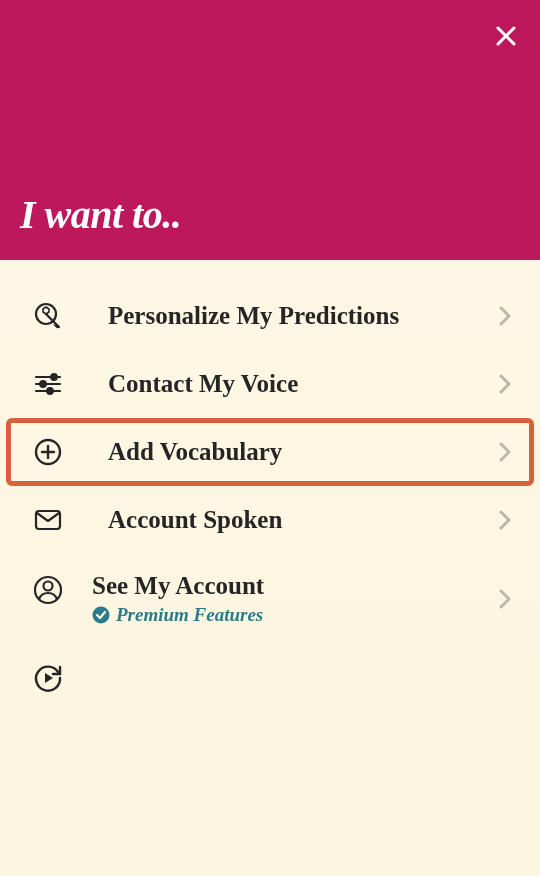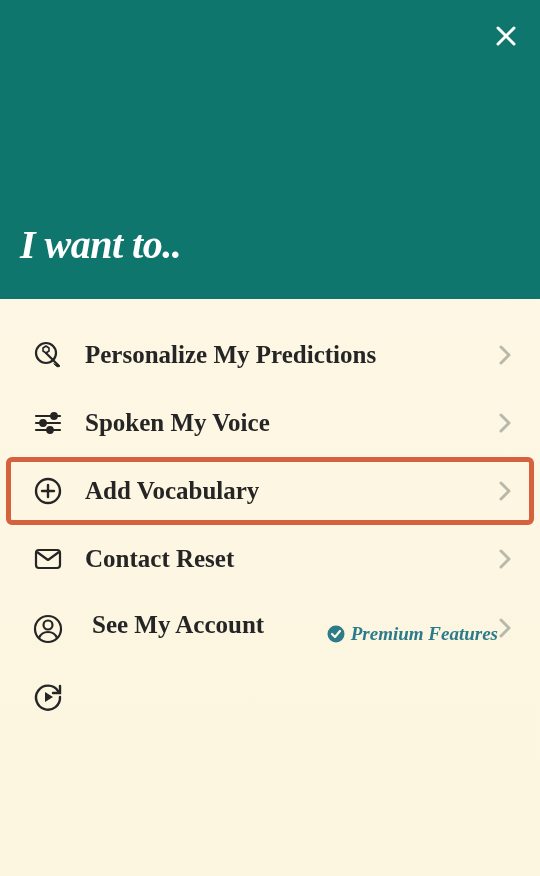--- a/index.html
+++ b/index.html
@@ -8,24 +8,24 @@
       box-sizing: border-box;
     }
     body {
       width: 540px;
       height: 876px;
       overflow: hidden;
       font-family: Georgia, 'Times New Roman', serif;
       background: linear-gradient(180deg, #fdf8e7 0%, #fcf5df 100%);
     }
     .header {
-      background: #0f766e;
-      height: 299px;
+      background: #be185d;
+      height: 260px;
       position: relative;
-      padding: 9px 20px;
+      padding: 0 20px;
       display: flex;
       align-items: flex-end;
     }
     .close-btn {
       position: absolute;
       top: 24px;
       right: 22px;
       cursor: pointer;
       color: #ffffff;
       display: flex;
@@ -61,45 +61,44 @@
       width: 32px;
       height: 32px;
       display: flex;
       align-items: center;
       justify-content: center;
       flex-shrink: 0;
       color: #252525;
     }
     .menu-label {
       flex: 1;
-      margin-left: 21px;
+      margin-left: 44px;
       font-size: 25px;
       font-weight: 600;
       color: #252525;
     }
     .menu-chevron {
       color: #b8b8ab;
       display: flex;
       align-items: center;
     }
     .sub-label-wrap {
       display: flex;
-      flex-direction: row;
+      flex-direction: column;
       flex: 1;
       margin-left: 28px;
     }
     .sub-label-wrap .menu-label {
       margin-left: 0;
     }
     .premium-row {
       display: flex;
       align-items: center;
-      margin-top: 12px;
+      margin-top: 4px;
       gap: 6px;
-      justify-content: center;
     }
     .premium-text {
       font-style: italic;
       font-weight: 600;
       font-size: 19px;
       color: #2b7b8a;
     }
     .premium-check {
       color: #2b7b8a;
       display: flex;
@@ -148,21 +147,21 @@
     <span class="menu-icon">
       <svg width="32" height="32" viewBox="0 0 32 32" fill="none" stroke="currentColor" stroke-width="2.2" stroke-linecap="round">
         <line x1="4" y1="9" x2="28" y2="9"></line>
           <circle cx="22" cy="9" r="2.8" fill="currentColor"></circle>
         <line x1="4" y1="16" x2="28" y2="16"></line>
           <circle cx="11" cy="16" r="2.8" fill="currentColor"></circle>
         <line x1="4" y1="23" x2="28" y2="23"></line>
           <circle cx="18" cy="23" r="2.8" fill="currentColor"></circle>
       </svg>
     </span>
-    <span class="menu-label">Spoken My Voice</span>
+    <span class="menu-label">Contact My Voice</span>
     <span class="menu-chevron">
       <svg width="14" height="22" viewBox="0 0 14 22" fill="none" stroke="currentColor" stroke-width="3" stroke-linecap="round" stroke-linejoin="round">
           <polyline points="3,3 11,11 3,19"></polyline>
         </svg>
     </span>
   </div>
 
 
   <div class="menu-item highlighted">
     <span class="menu-icon">
@@ -180,21 +179,21 @@
     </span>
   </div>
 
   <div class="menu-item">
     <span class="menu-icon">
       <svg width="32" height="32" viewBox="0 0 32 32" fill="none" stroke="currentColor" stroke-width="2.2" stroke-linejoin="round">
         <rect x="4" y="7" width="24" height="18" rx="3"></rect>
         <polyline points="5,9 16,17 27,9"></polyline>
       </svg>
     </span>
-    <span class="menu-label">Contact Reset</span>
+    <span class="menu-label">Account Spoken</span>
     <span class="menu-chevron">
       <svg width="14" height="22" viewBox="0 0 14 22" fill="none" stroke="currentColor" stroke-width="3" stroke-linecap="round" stroke-linejoin="round">
           <polyline points="3,3 11,11 3,19"></polyline>
         </svg>
     </span>
   </div>
 
 
   <div class="menu-item item-account">
     <span class="menu-icon">

